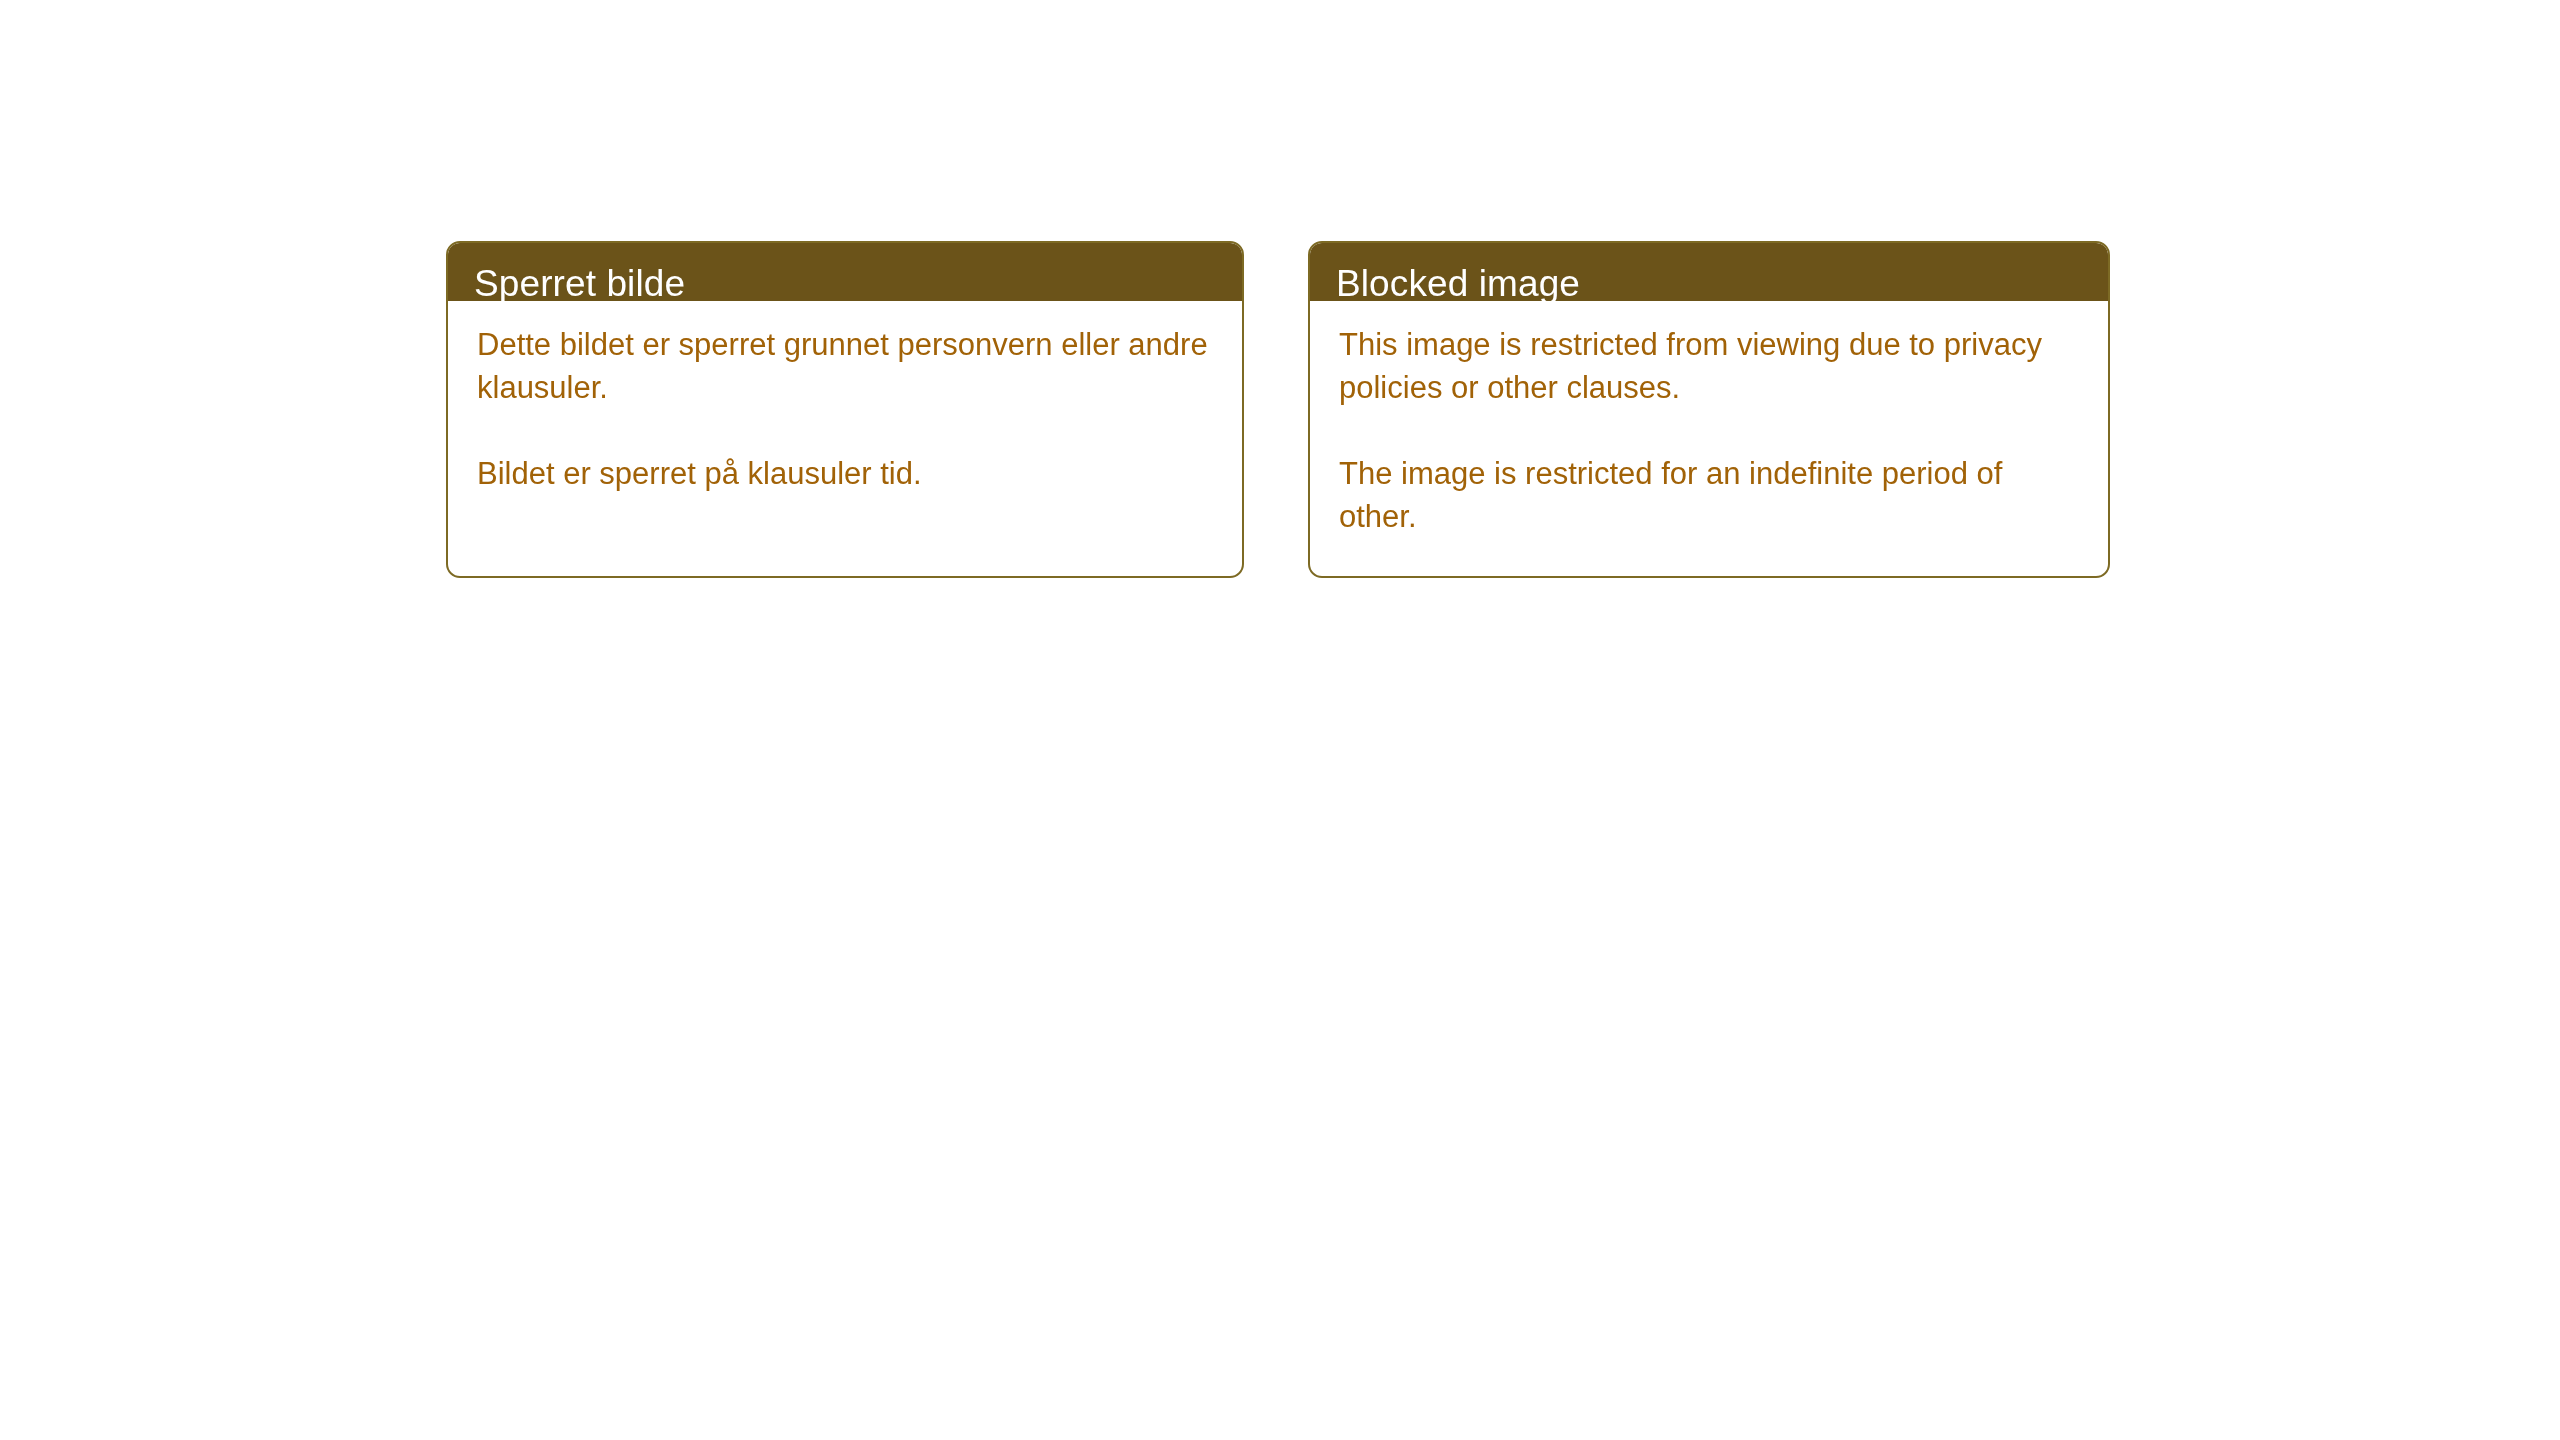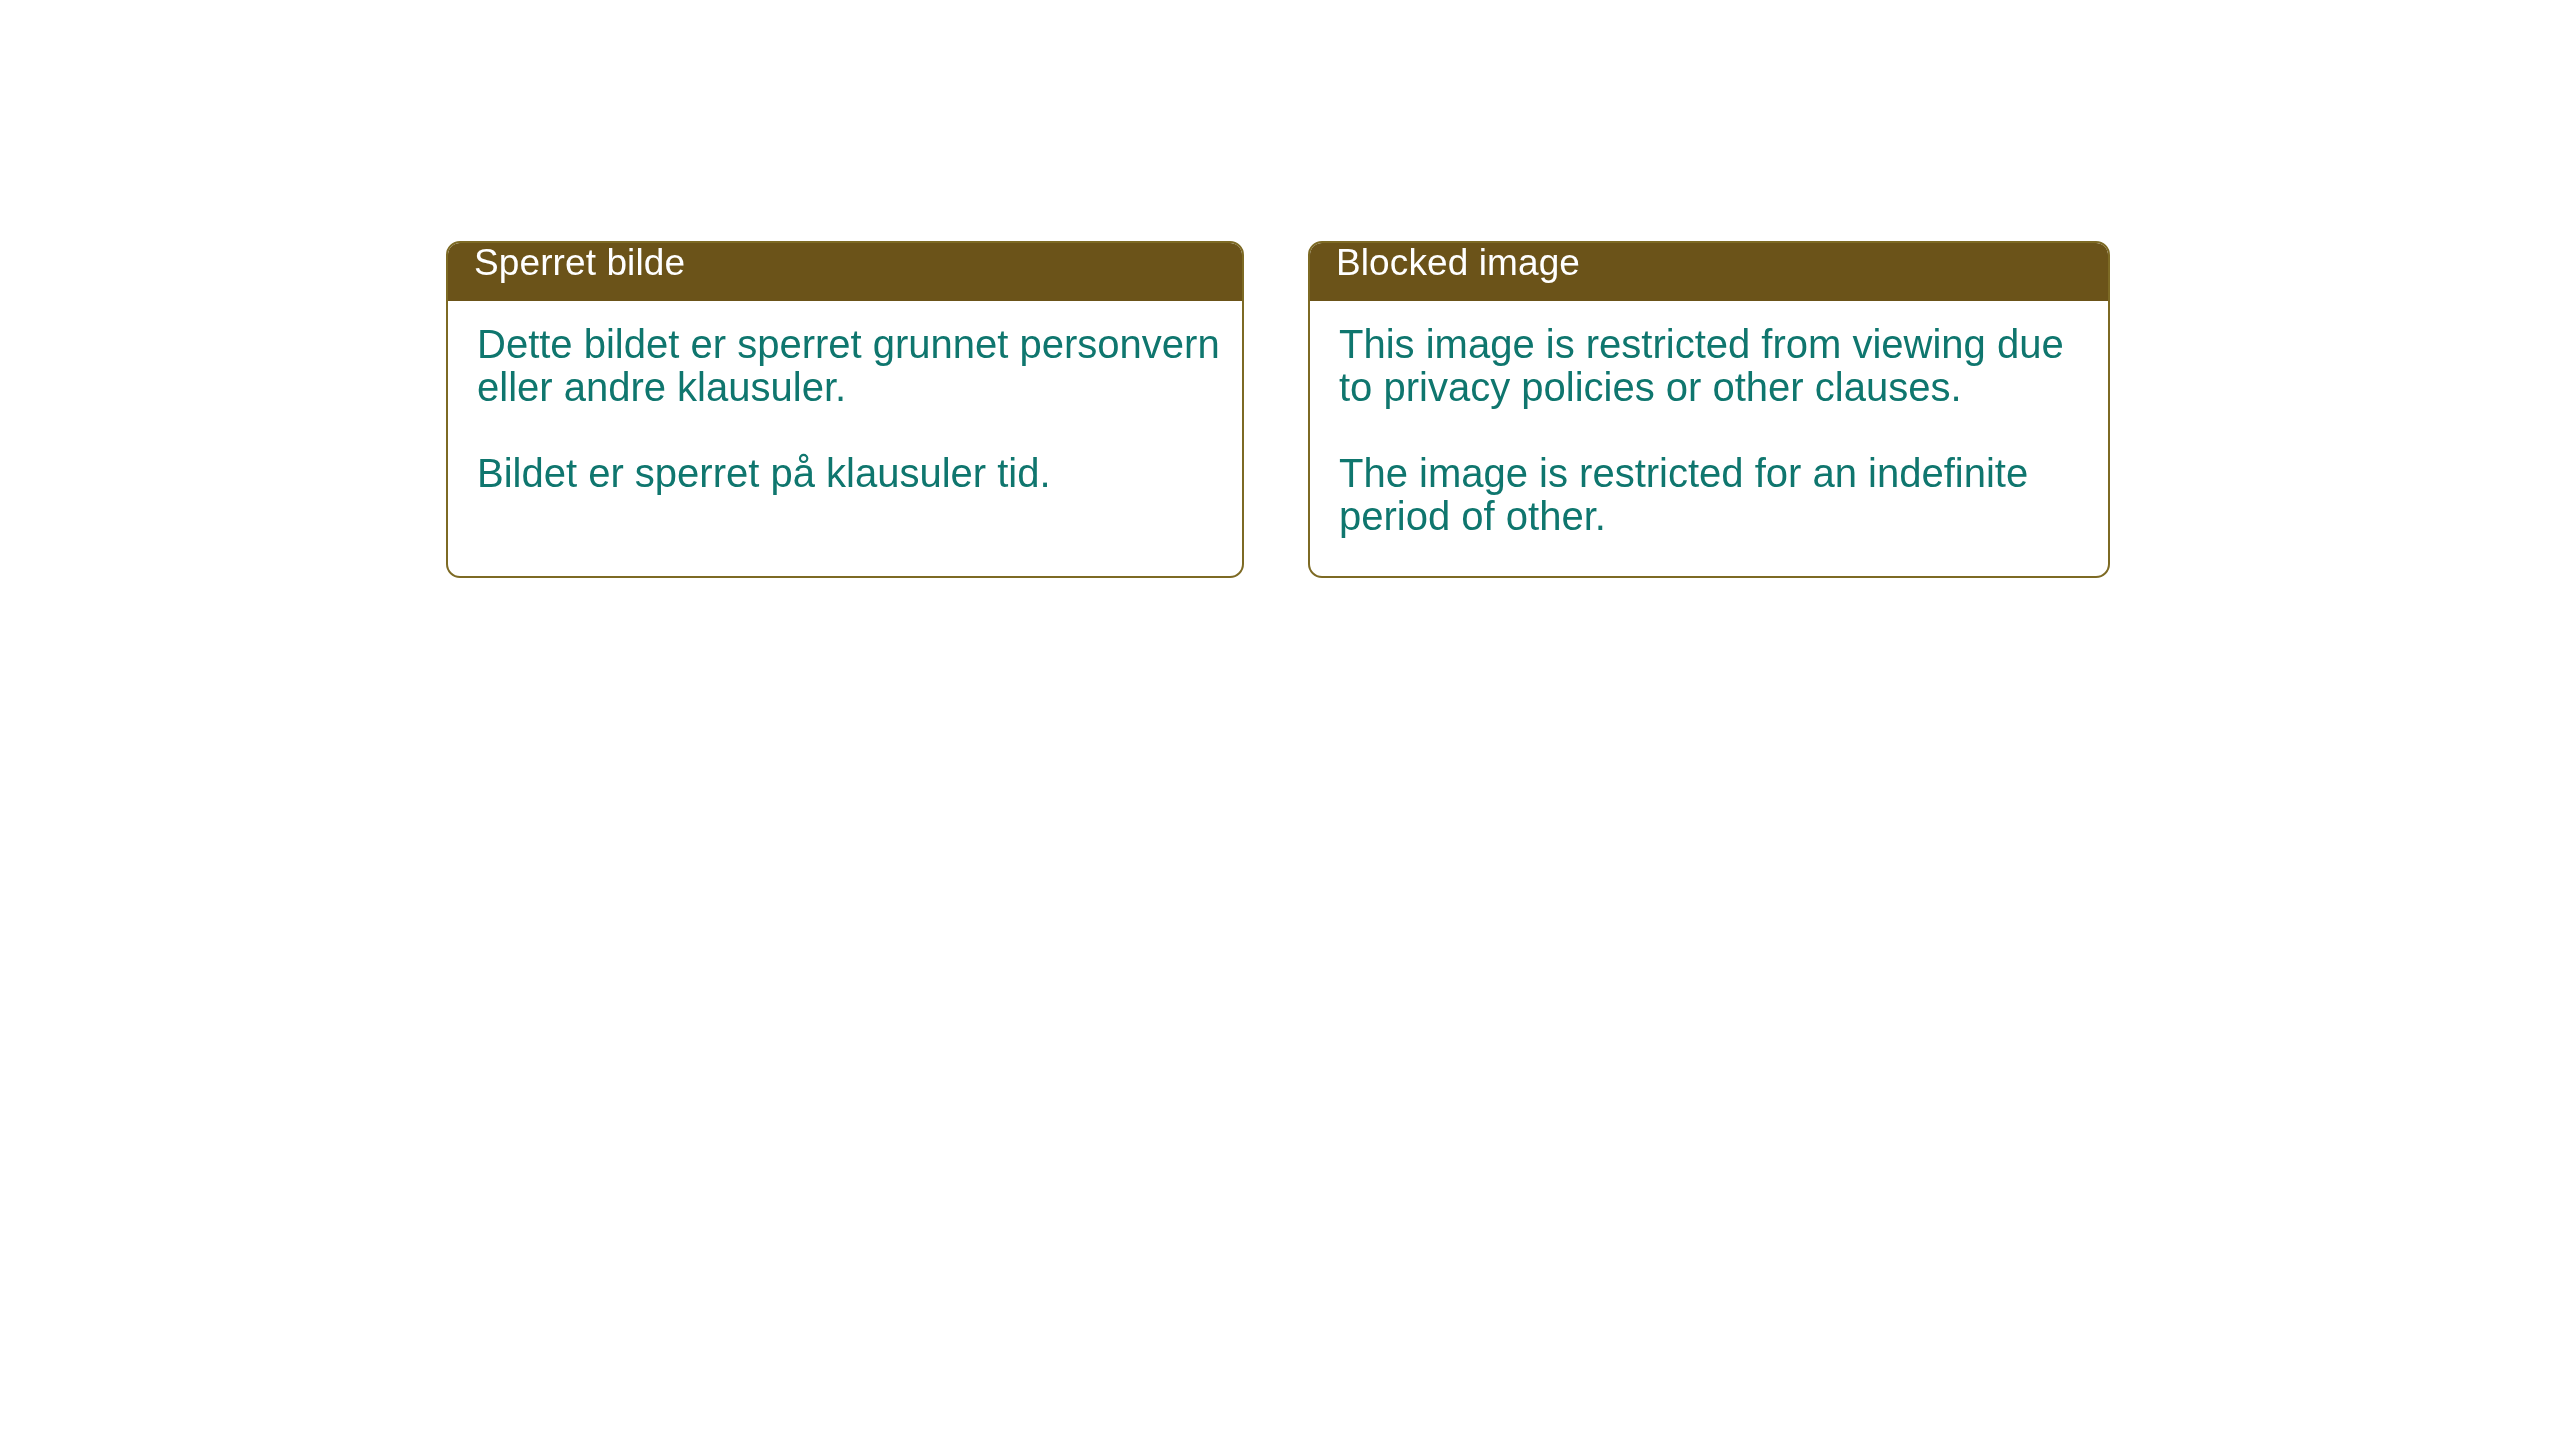--- a/index.html
+++ b/index.html
@@ -36,21 +36,21 @@
 
   #card-no  { left: 446px;  width: 798px; }
   #card-en  { left: 1308px; width: 802px; }
 
   .card-header {
     height: 58px;
     background: #6b5319;
     border-top-left-radius: 11px;
     border-top-right-radius: 11px;
     display: flex;
-    align-items: flex-start;
+    align-items: flex-end;
     padding: 0 0 0 26px;
     box-sizing: border-box;
   }
 
   .card-title {
     color: #ffffff;
     font-size: 37px;
     font-weight: 400;
     line-height: 1;
     letter-spacing: 0.1px;
@@ -59,22 +59,22 @@
     top: 1px;
   }
 
   .card-body {
     background: #ffffff;
     padding: 22px 22px 0 29px;
     box-sizing: border-box;
   }
 
   .card-paragraph {
-    color: #0f766e;
-    font-size: 40px;
+    color: #a16207;
+    font-size: 31px;
     font-weight: 400;
     line-height: 43px;
     margin: 0;
     letter-spacing: 0px;
   }
 
   .paragraph-gap {
     height: 43px;
   }
 </style>

